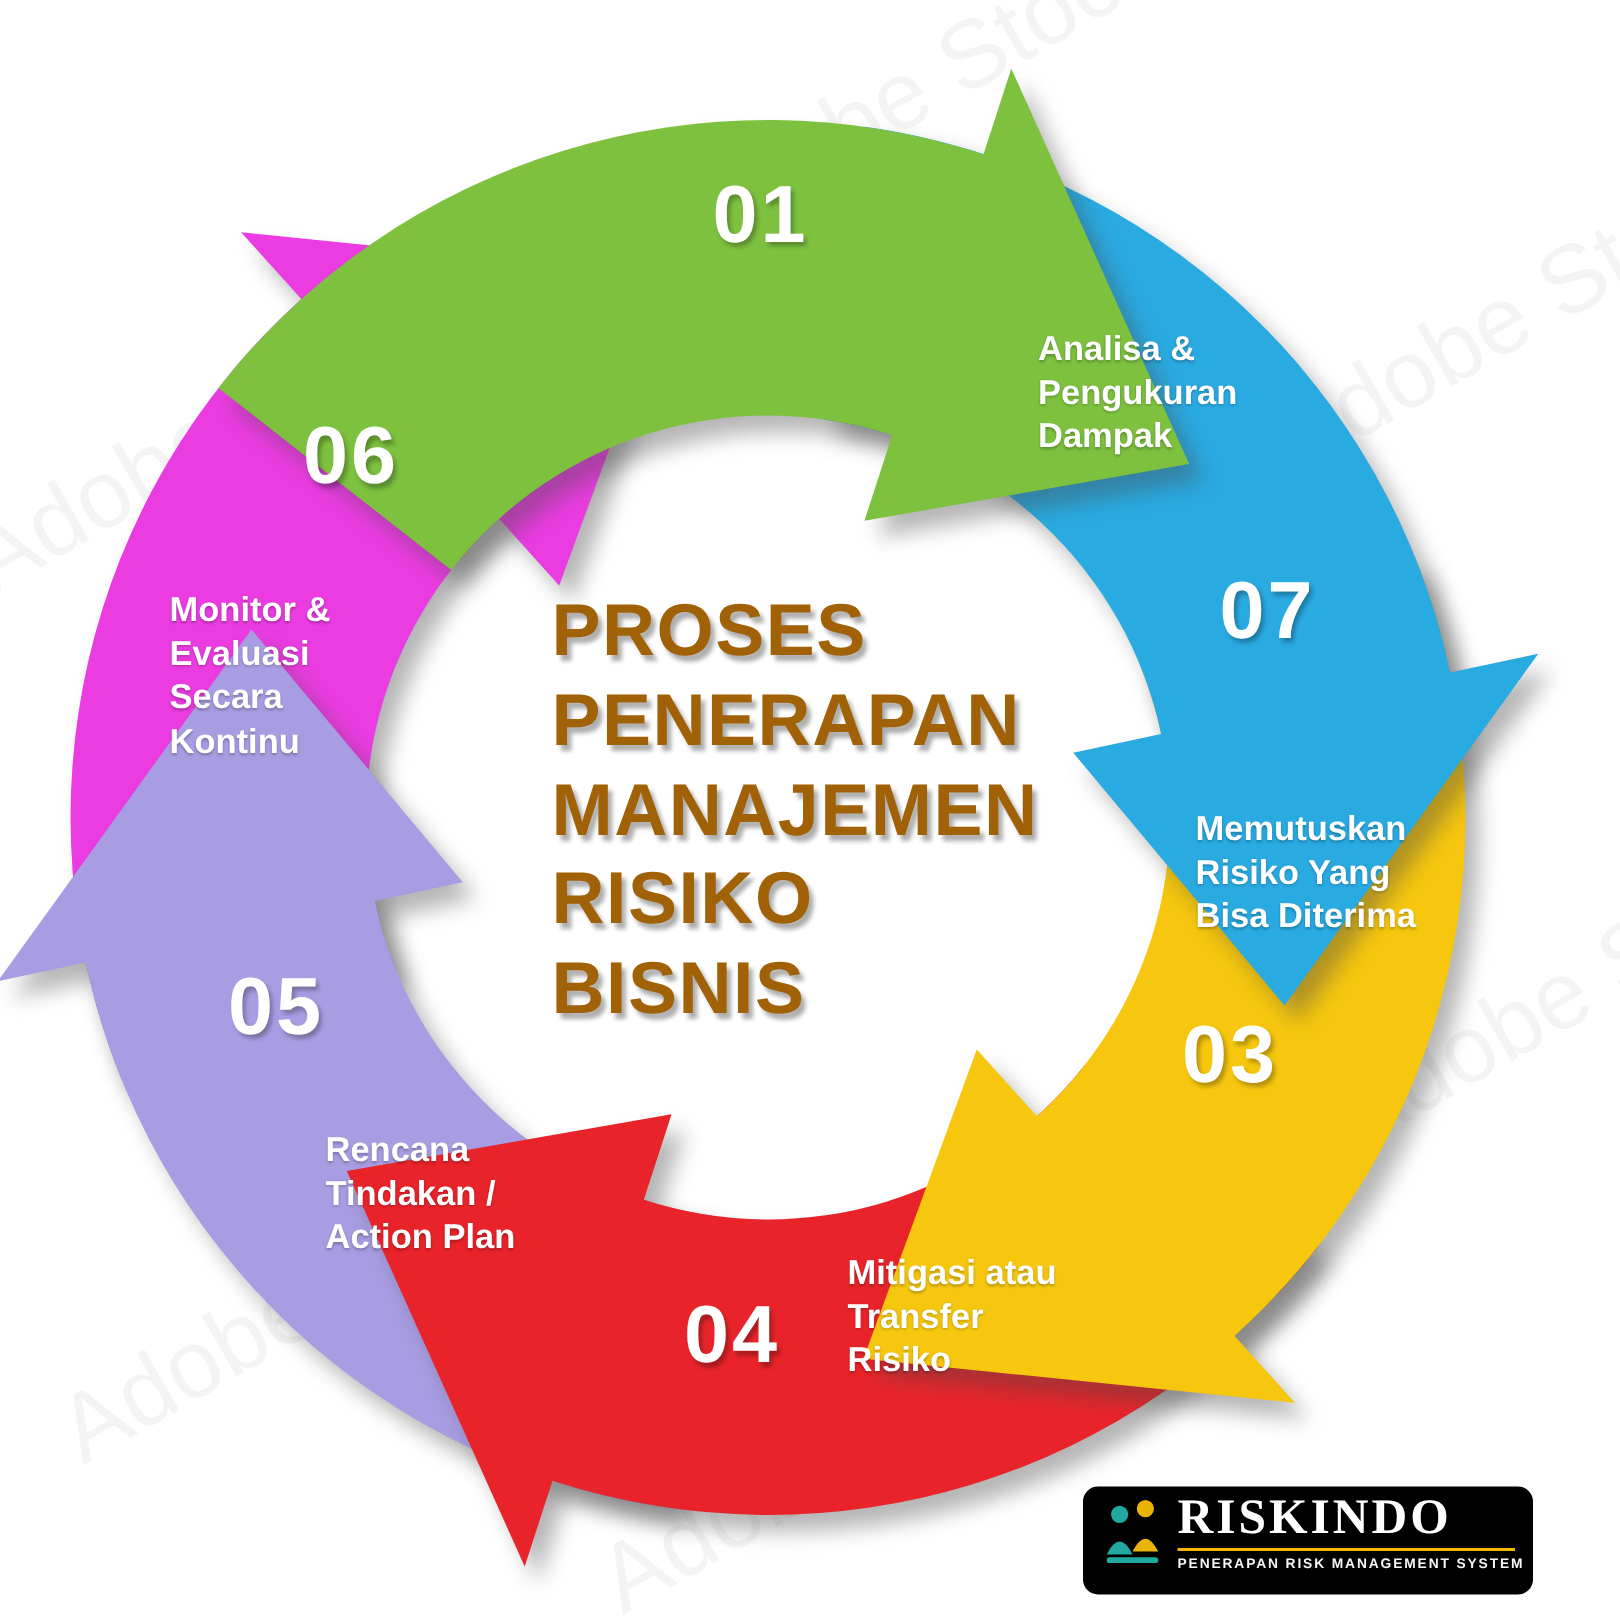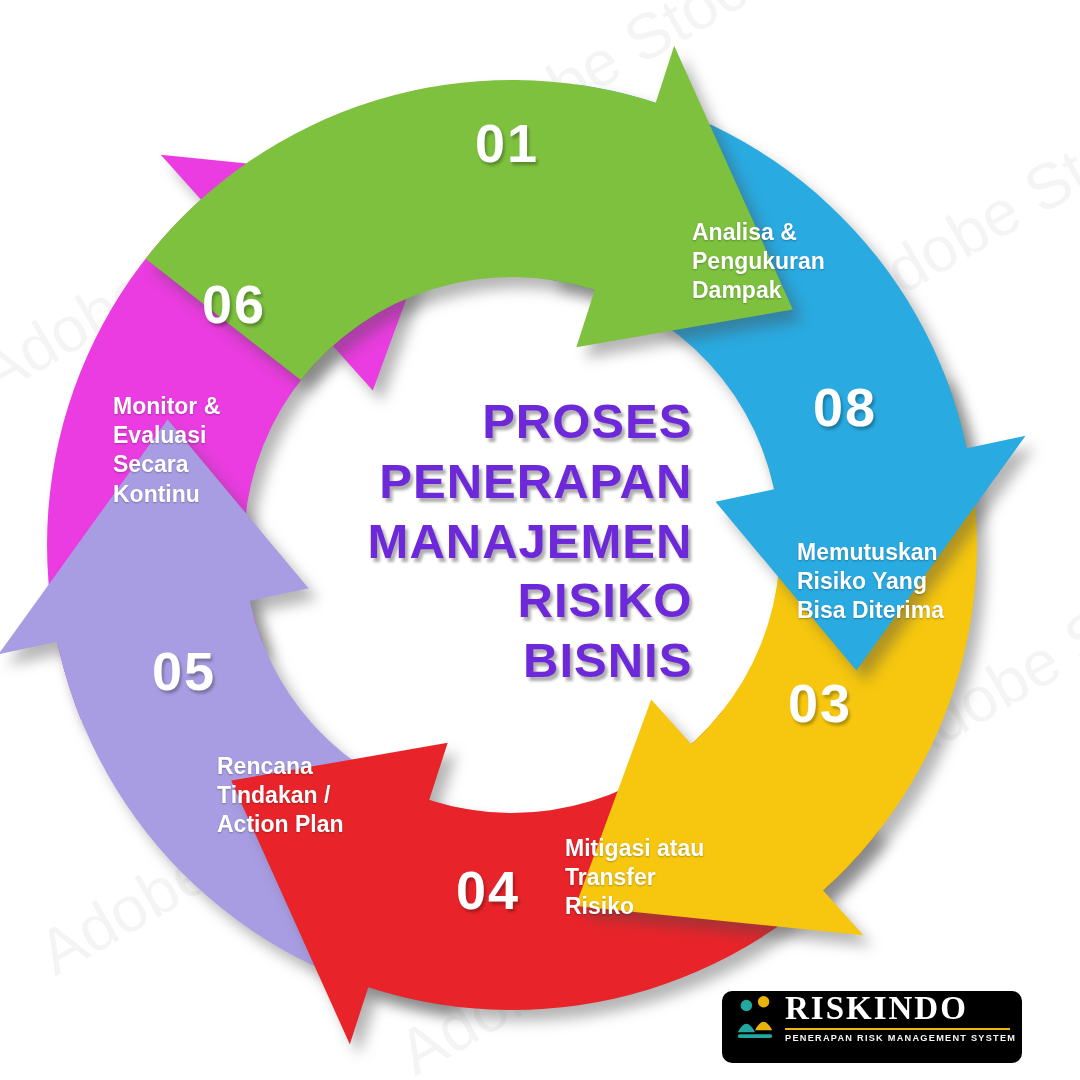--- a/index.html
+++ b/index.html
@@ -28,39 +28,39 @@
   }
   .l1{left:343px;top:160px;}
   .l2{left:692px;top:218px;}
   .l3{left:797px;top:538px;}
   .l4{left:565px;top:834px;}
   .l5{left:217px;top:752px;}
   .l6{left:113px;top:392px;}
 
   .title{
     position:absolute;left:530px;top:541px;transform:translate(-50%,-50%);
-    text-align:right;color:#6d28d9;font-size:49px;font-weight:800;letter-spacing:1px;
+    text-align:left;color:#a16207;font-size:49px;font-weight:800;letter-spacing:1px;
     line-height:1.22;white-space:pre-line;
     text-shadow:3px 4px 3px rgba(0,0,0,.32);
   }
 
   .wm{
     position:absolute;color:#777777;opacity:.07;font-size:64px;font-weight:400;
     transform:rotate(-30deg);pointer-events:none;white-space:nowrap;
   }
   .wm1{left:430px;top:20px;}
   .wm2{left:830px;top:170px;}
   .wm3{left:-40px;top:250px;}
   .wm4{left:870px;top:620px;}
   .wm5{left:20px;top:830px;}
   .wm6{left:380px;top:930px;}
 
   .logo{
     position:absolute;left:722px;top:991px;width:300px;height:72px;background:#000000;
-    border-radius:10px;display:flex;align-items:flex-start;gap:9px;padding:0 12px;box-sizing:border-box;
+    border-radius:10px;display:flex;align-items:flex-end;gap:9px;padding:16px 12px;box-sizing:border-box;
   }
   .logo-icon{width:42px;height:52px;flex:0 0 auto;}
   .logo-text{display:flex;flex-direction:column;justify-content:center;min-width:0;}
   .logo-name{
     color:#ffffff;font-family:"Liberation Serif", serif;font-weight:700;
     font-size:33px;letter-spacing:2px;line-height:1.05;
   }
   .logo-rule{height:2px;background:#f2b705;margin:2px 0 3px 0;}
   .logo-tagline{
     color:#f5f5f5;font-size:9.2px;font-weight:700;letter-spacing:1.25px;white-space:nowrap;
@@ -87,21 +87,21 @@
       <path d="M 145.6,258.7 A 465 465 0 0 1 655.7,102.8 L 674.2,45.7 L 792.8,309.4 L 576.3,347.2 L 594.8,290.1 A 268 268 0 0 0 300.8,380.0 Z" fill="#7dc13f" class="arrow"></path>
     </svg>
 
   <div class="title">PROSES
 PENERAPAN
 MANAJEMEN
 RISIKO
 BISNIS</div>
 
   <div class="num n1">01</div>
-  <div class="num n2">08</div>
+  <div class="num n2">07</div>
   <div class="num n3">03</div>
   <div class="num n4">04</div>
   <div class="num n5">05</div>
   <div class="num n6">06</div>
 
   <div class="lbl l2">Analisa &amp;
 Pengukuran
 Dampak</div>
   <div class="lbl l3">Memutuskan
 Risiko Yang

